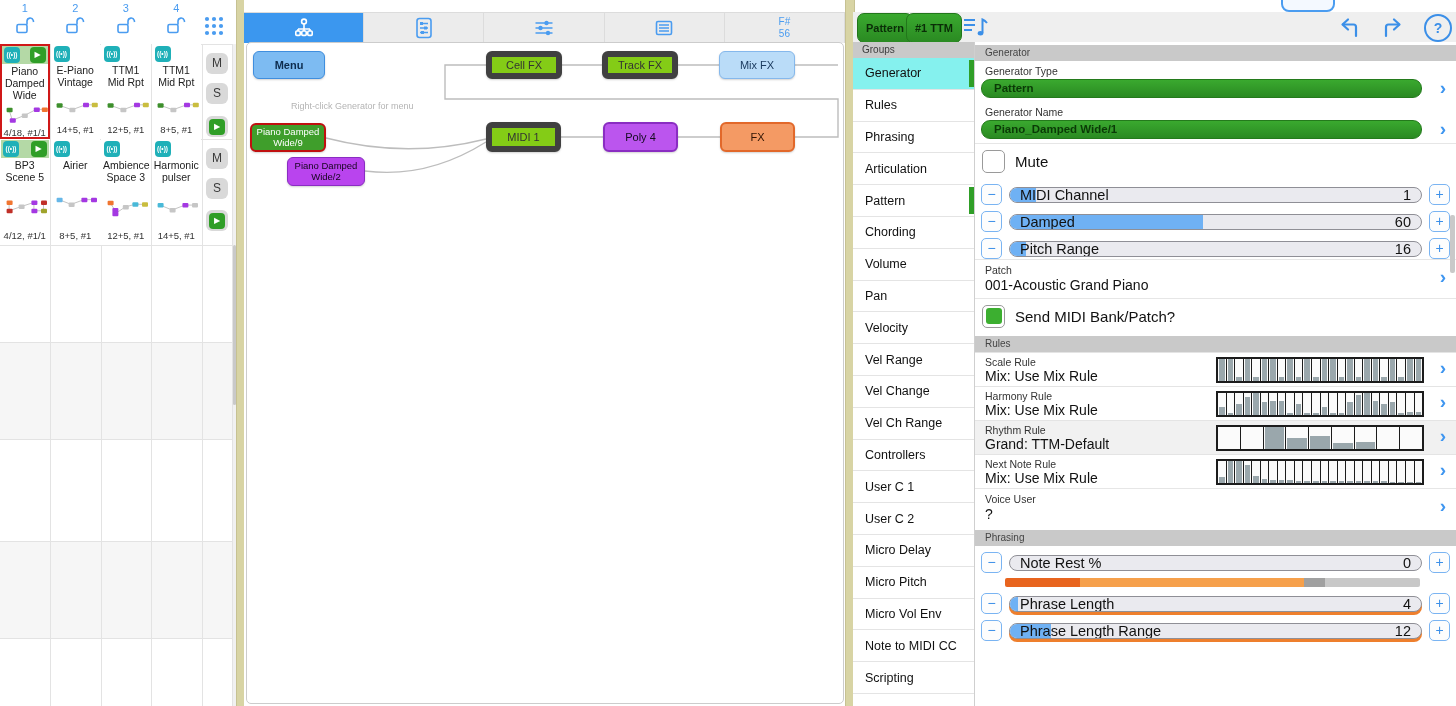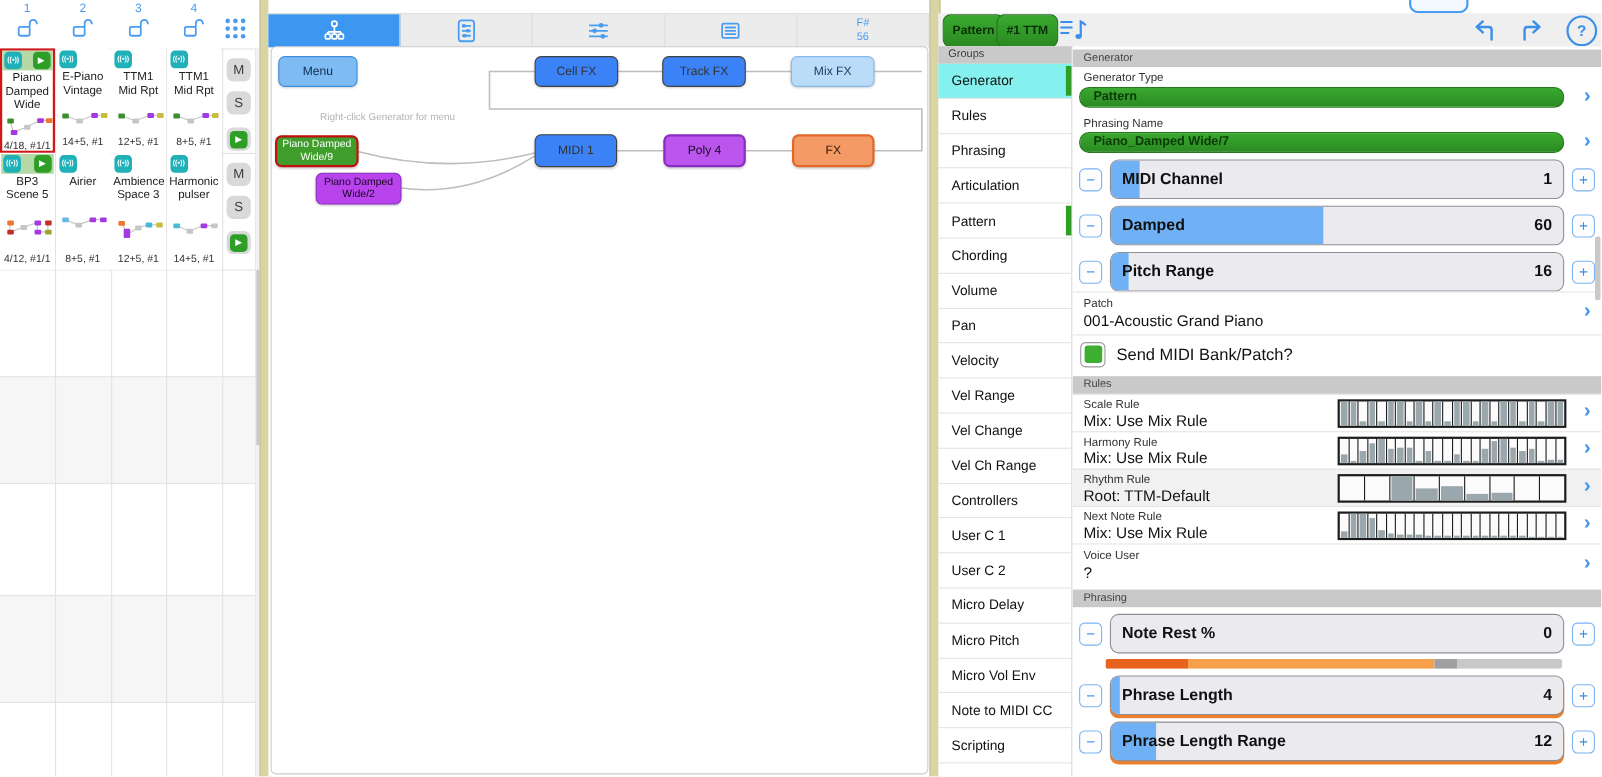--- a/index.html
+++ b/index.html
@@ -32,25 +32,25 @@
   .beige{top:0;width:8px;height:706px;background:#d8d4a4;border-left:1px solid #c6c192;border-right:1px solid #c6c192;}
   
   #mid-panel{left:244px;top:0;width:601px;height:706px;background:#fff;}
   #tabbar{left:0;top:12px;width:601px;height:30px;background:#ececec;border-top:1px solid #dcdcdc;display:flex;}
   .tab{flex:1;border-right:1px solid #dcdcdc;display:flex;align-items:center;justify-content:center;}
   .tab.sel{background:#3b97ef;}
   .tab-note{color:#4a9cf0;font-size:10px;line-height:1.25;text-align:center;}
   #canvas{left:2px;top:42px;width:596px;height:660px;border:1px solid #cccccc;border-radius:5px;background:#fff;}
   .node{position:absolute;box-sizing:border-box;border-radius:6px;font-size:11px;display:flex;align-items:center;
         justify-content:center;text-align:center;box-shadow:0 1px 2px rgba(0,0,0,.18);}
-  .n-grey{background:#3b82f6;border:1px solid #404040;color:#333;}
+  .n-grey{background:#84cc16;border:6px solid #404040;color:#333;}
   .n-bluefx{background:#badcf8;border:1px solid #85b8ec;color:#1c3c60;}
   .n-purple{background:#bb55ee;border:2px solid #8a2dc2;color:#140b20;}
   .n-orange{background:#f49a64;border:2px solid #e2682a;color:#301505;}
-  .n-menu{background:#7dbbf2;border:1.5px solid #3f8ede;color:#0d2c4e;}
+  .n-menu{background:#7dbbf2;border:1.5px solid #3f8ede;color:#0d2c4e;font-weight:bold;}
   .n-gen-green{background:#3f9e2b;border:2.5px solid #c01010;color:#fff;font-size:9.5px;line-height:1.15;}
   .n-gen-purple{background:#b944ee;border:1.5px solid #8a2dc2;color:#16041f;font-size:9.5px;line-height:1.15;}
   #hint{color:#b4b4b4;font-size:9px;}
   
   #insp-topbar{left:853px;top:12px;width:603px;height:30px;background:#efefef;border-bottom:1px solid #d8d8d8;}
   .grn-btn{height:28px;border-radius:7px;background:linear-gradient(#3aa92f,#2a8a22);border:1px solid #22771b;
            color:#0a2d07;font-size:11px;font-weight:bold;display:flex;align-items:center;justify-content:center;padding:0 8px;}
   #insp-title{font-size:12.5px;color:#222;}
   #help-btn{width:24px;height:24px;border-radius:50%;border:2px solid #3b8fe8;color:#3b8fe8;font-size:14px;font-weight:bold;
             text-align:center;line-height:24px;}
@@ -71,22 +71,22 @@
         color:#0a3a06;font-size:11.5px;font-weight:bold;line-height:17px;padding-left:12px;}
   .chev{position:absolute;right:-24px;top:-2px;color:#3f96f0;font-size:19px;font-weight:bold;}
   .chev2{position:absolute;right:10px;top:50%;margin-top:-13px;color:#3f96f0;font-size:19px;font-weight:bold;}
   .cb-row{position:relative;display:flex;align-items:center;gap:10px;padding:4px 0 4px 7px;border-top:1px solid #e6e6e6;height:26px;}
   .cb{width:21px;height:21px;border-radius:5px;border:1.5px solid #9a9a9a;background:#fff;position:relative;flex:none;}
   .cb.on::after{content:"";position:absolute;left:2.5px;right:2.5px;top:2.5px;bottom:2.5px;border-radius:3px;background:#3caf30;}
   .cb-label{font-size:15px;color:#111;}
   .sl-row{display:flex;align-items:center;gap:7px;padding:0 6px;margin-top:6px;}
   .pm{width:21px;height:21px;box-sizing:border-box;border:1.5px solid #7ab4f2;border-radius:5px;background:#fdfdfd;
       color:#3b8fe8;font-size:14px;text-align:center;line-height:18px;flex:none;}
-  .slider{flex:1;position:relative;height:36px;box-sizing:border-box;border:1px solid #8f8f96;border-radius:8px;
-          background:#eaeaef;overflow:hidden;font-weight:bold;}
+  .slider{flex:1;position:relative;height:16px;box-sizing:border-box;border:1px solid #8f8f96;border-radius:8px;
+          background:#eaeaef;overflow:hidden;}
   .slider.orange{box-shadow:0 3px 0 #ee7f2d;}
   .sl-fill{position:absolute;left:0;top:0;bottom:0;background:#6fb1f4;}
   .sl-label{position:absolute;left:10px;top:50%;transform:translateY(-50%);font-size:14.5px;color:#111;}
   .sl-val{position:absolute;right:10px;top:50%;transform:translateY(-50%);font-size:14.5px;color:#111;}
   .rule-row{position:relative;display:flex;align-items:center;border-top:1px solid #e4e4e4;height:33px;padding:0 30px 0 10px;}
   .rule-row.hl{background:#f1f1f1;}
   .rule-txt{flex:1;min-width:0;}
   .rule-lab{font-size:10.5px;color:#333;}
   .rule-val{font-size:14px;color:#111;}
   .hist{display:flex;width:208px;height:26px;box-sizing:border-box;border:2px solid #1c1c1c;background:#fbfbfb;flex:none;margin-right:2px;}
@@ -443,24 +443,28 @@
     </div>
 </div>
 
 <div class="abs" id="params">
     <div class="p-section">Generator</div>
     <div class="p-label">Generator Type</div>
     <div class="pill-row">
       <div class="pill">Pattern</div>
       <div class="chev">›</div>
     </div>
-    <div class="p-label">Phrasing Name</div>
+    <div class="p-label">Generator Name</div>
     <div class="pill-row">
-      <div class="pill">Piano_Damped Wide/7</div>
+      <div class="pill">Piano_Damped Wide/1</div>
       <div class="chev">›</div>
+    </div>
+    <div class="cb-row">
+      <div class="cb"></div>
+      <div class="cb-label">Mute</div>
     </div>
     <div class="sl-row">
       <div class="pm">−</div>
       <div class="slider">
         <div class="sl-fill" style="width: 6.3%;"></div>
         <div class="sl-label">MIDI Channel</div>
         <div class="sl-val">1</div>
       </div>
       <div class="pm">+</div>
     </div>
@@ -650,21 +654,21 @@
         </div>
         <div class="hcol">
           <div class="hbar" style="height: 12%;"></div>
         </div>
       </div>
       <div class="chev2">›</div>
     </div>
     <div class="rule-row hl">
       <div class="rule-txt">
         <div class="rule-lab">Rhythm Rule</div>
-        <div class="rule-val">Root: TTM-Default</div>
+        <div class="rule-val">Grand: TTM-Default</div>
       </div>
       <div class="hist">
         <div class="hcol">
           <div class="hbar" style="height: 0%;"></div>
         </div>
         <div class="hcol">
           <div class="hbar" style="height: 0%;"></div>
         </div>
         <div class="hcol">
           <div class="hbar" style="height: 100%;"></div>

